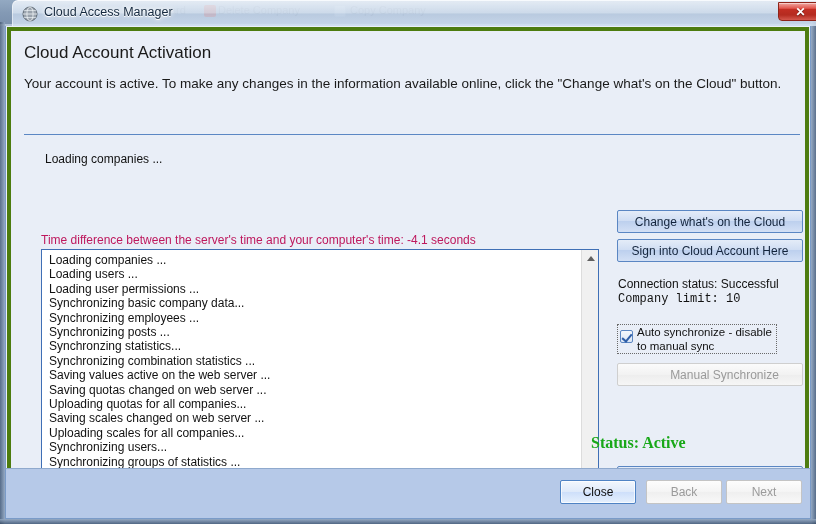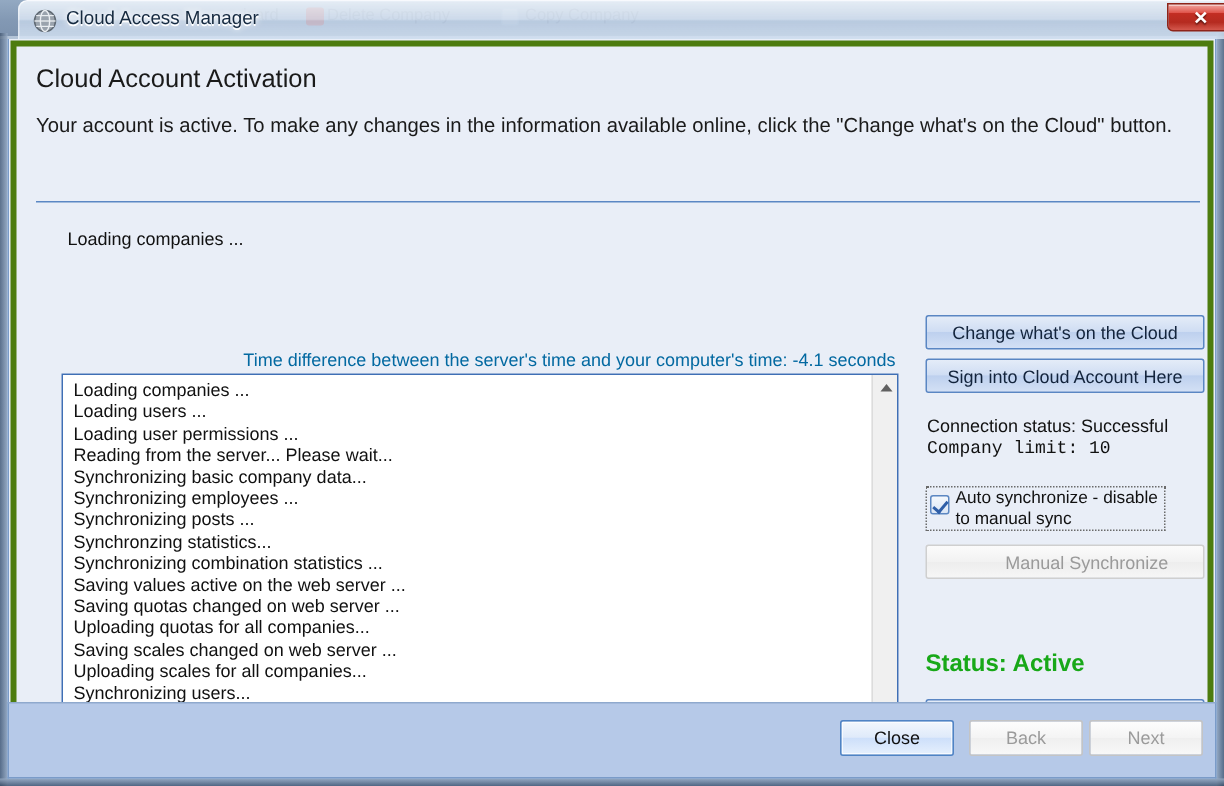--- a/index.html
+++ b/index.html
@@ -127,22 +127,22 @@
     background: #5b87c4;
   }
   #loading-status {
     position: absolute; left: 34px; top: 121px;
     font-size: 12px; color: #111;
     white-space: nowrap;
   }
   #time-diff {
     position: absolute; left: 30px; top: 202px;
     width: 556px;
-    text-align: right;
-    font-size: 12px; color: #0369a1;
+    text-align: left;
+    font-size: 12px; color: #be185d;
     white-space: nowrap;
   }
 
   
   #log-box {
     position: absolute; left: 30px; top: 218px;
     width: 558px; height: 248px;
     background: #ffffff;
     border: 1px solid #3f6fb5;
     overflow: hidden;
@@ -243,23 +243,24 @@
     width: 186px; height: 23px;
     background: linear-gradient(180deg,#fbfbfb 0%,#f2f2f2 50%,#ededed 51%,#f6f6f6 100%);
     border: 1px solid #cfcfcf;
     border-radius: 2px;
     font-size: 12px; color: #9a9a9a;
     display: flex; align-items: center; justify-content: center;
     white-space: nowrap;
     padding-left: 29px;
   }
   #status-active {
-    position: absolute; left: 606px; top: 403px;
+    position: absolute; left: 580px; top: 403px;
     font-size: 16px; color: #18a818; font-weight: bold;
     white-space: nowrap;
+    font-family: Liberation Serif, serif;
   }
 
   
   #bottom-bar {
     position: absolute; left: 5px; top: 468px;
     width: 806px; height: 51px;
     background: #b6c9e8;
     border: 1px solid #7a9bc8;
     border-top: 1px solid #8fa9cd;
   }
@@ -358,21 +359,20 @@
       <div id="hr-sep"></div>
 
       <div id="loading-status">Loading companies ...</div>
       <div id="time-diff">Time difference between the server's time and your computer's time: -4.1 seconds</div>
 
       <div id="log-box">
         <div id="log-list">
             <div class="log-line">Loading companies ...</div>
             <div class="log-line">Loading users ...</div>
             <div class="log-line">Loading user permissions ...</div>
-            <div class="log-line">Reading from the server... Please wait...</div>
             <div class="log-line">Synchronizing basic company data...</div>
             <div class="log-line">Synchronizing employees ...</div>
             <div class="log-line">Synchronizing posts ...</div>
             <div class="log-line">Synchronzing statistics...</div>
             <div class="log-line">Synchronizing combination statistics ...</div>
             <div class="log-line">Saving values active on the web server ...</div>
             <div class="log-line">Saving quotas changed on web server ...</div>
             <div class="log-line">Uploading quotas for all companies...</div>
             <div class="log-line">Saving scales changed on web server ...</div>
             <div class="log-line">Uploading scales for all companies...</div>

